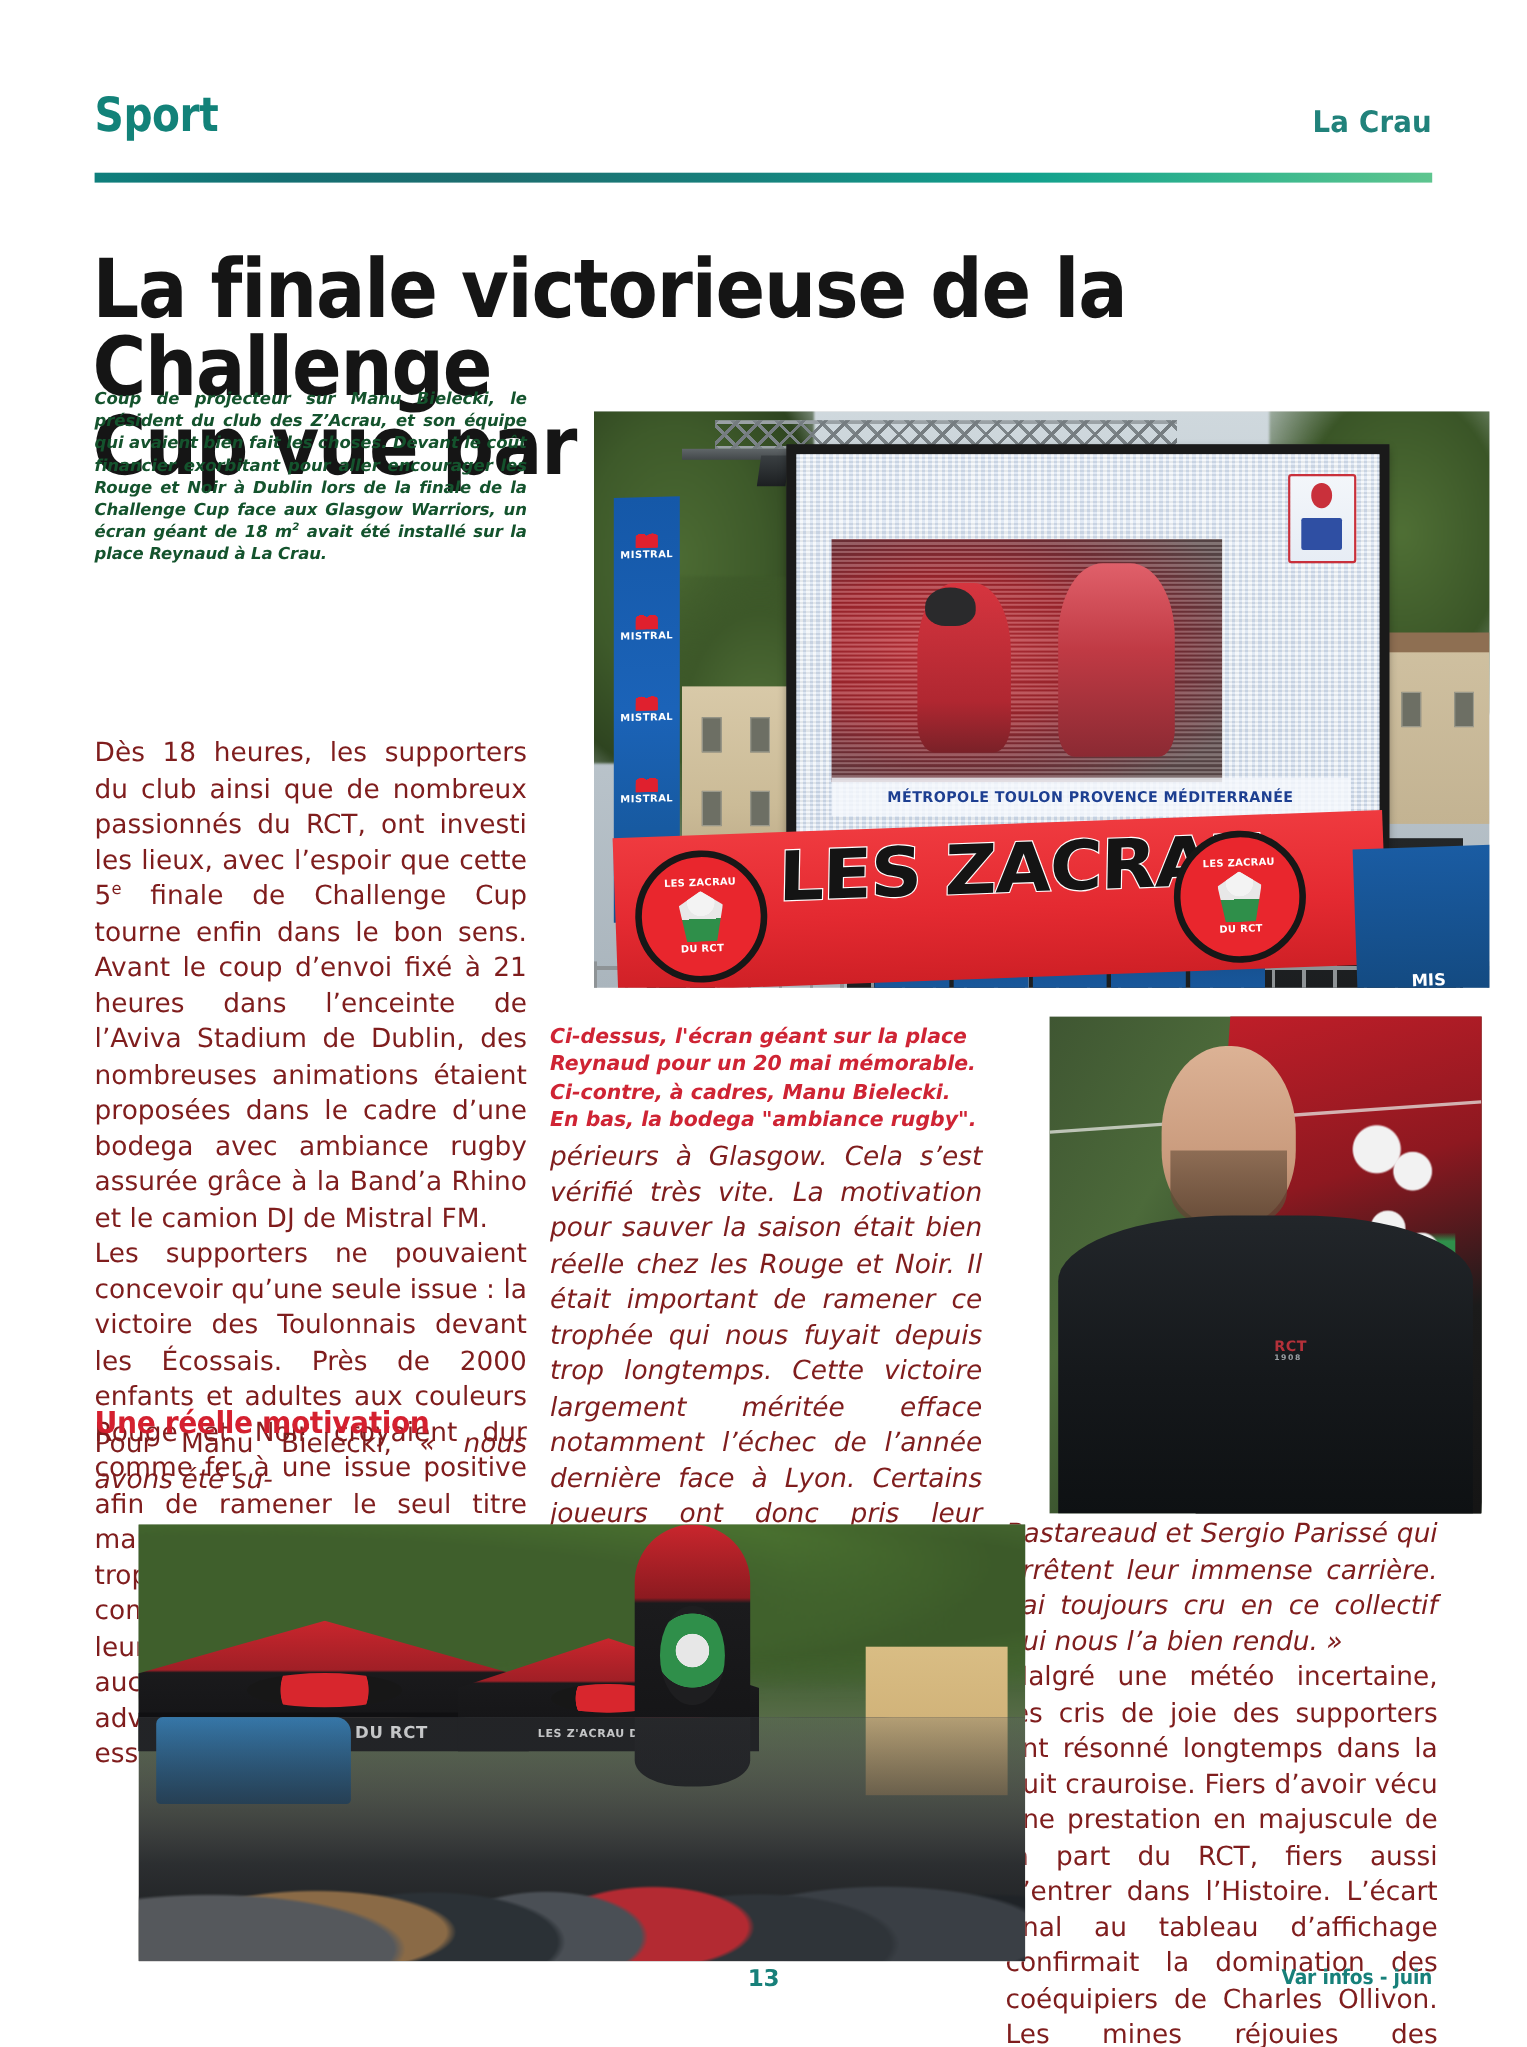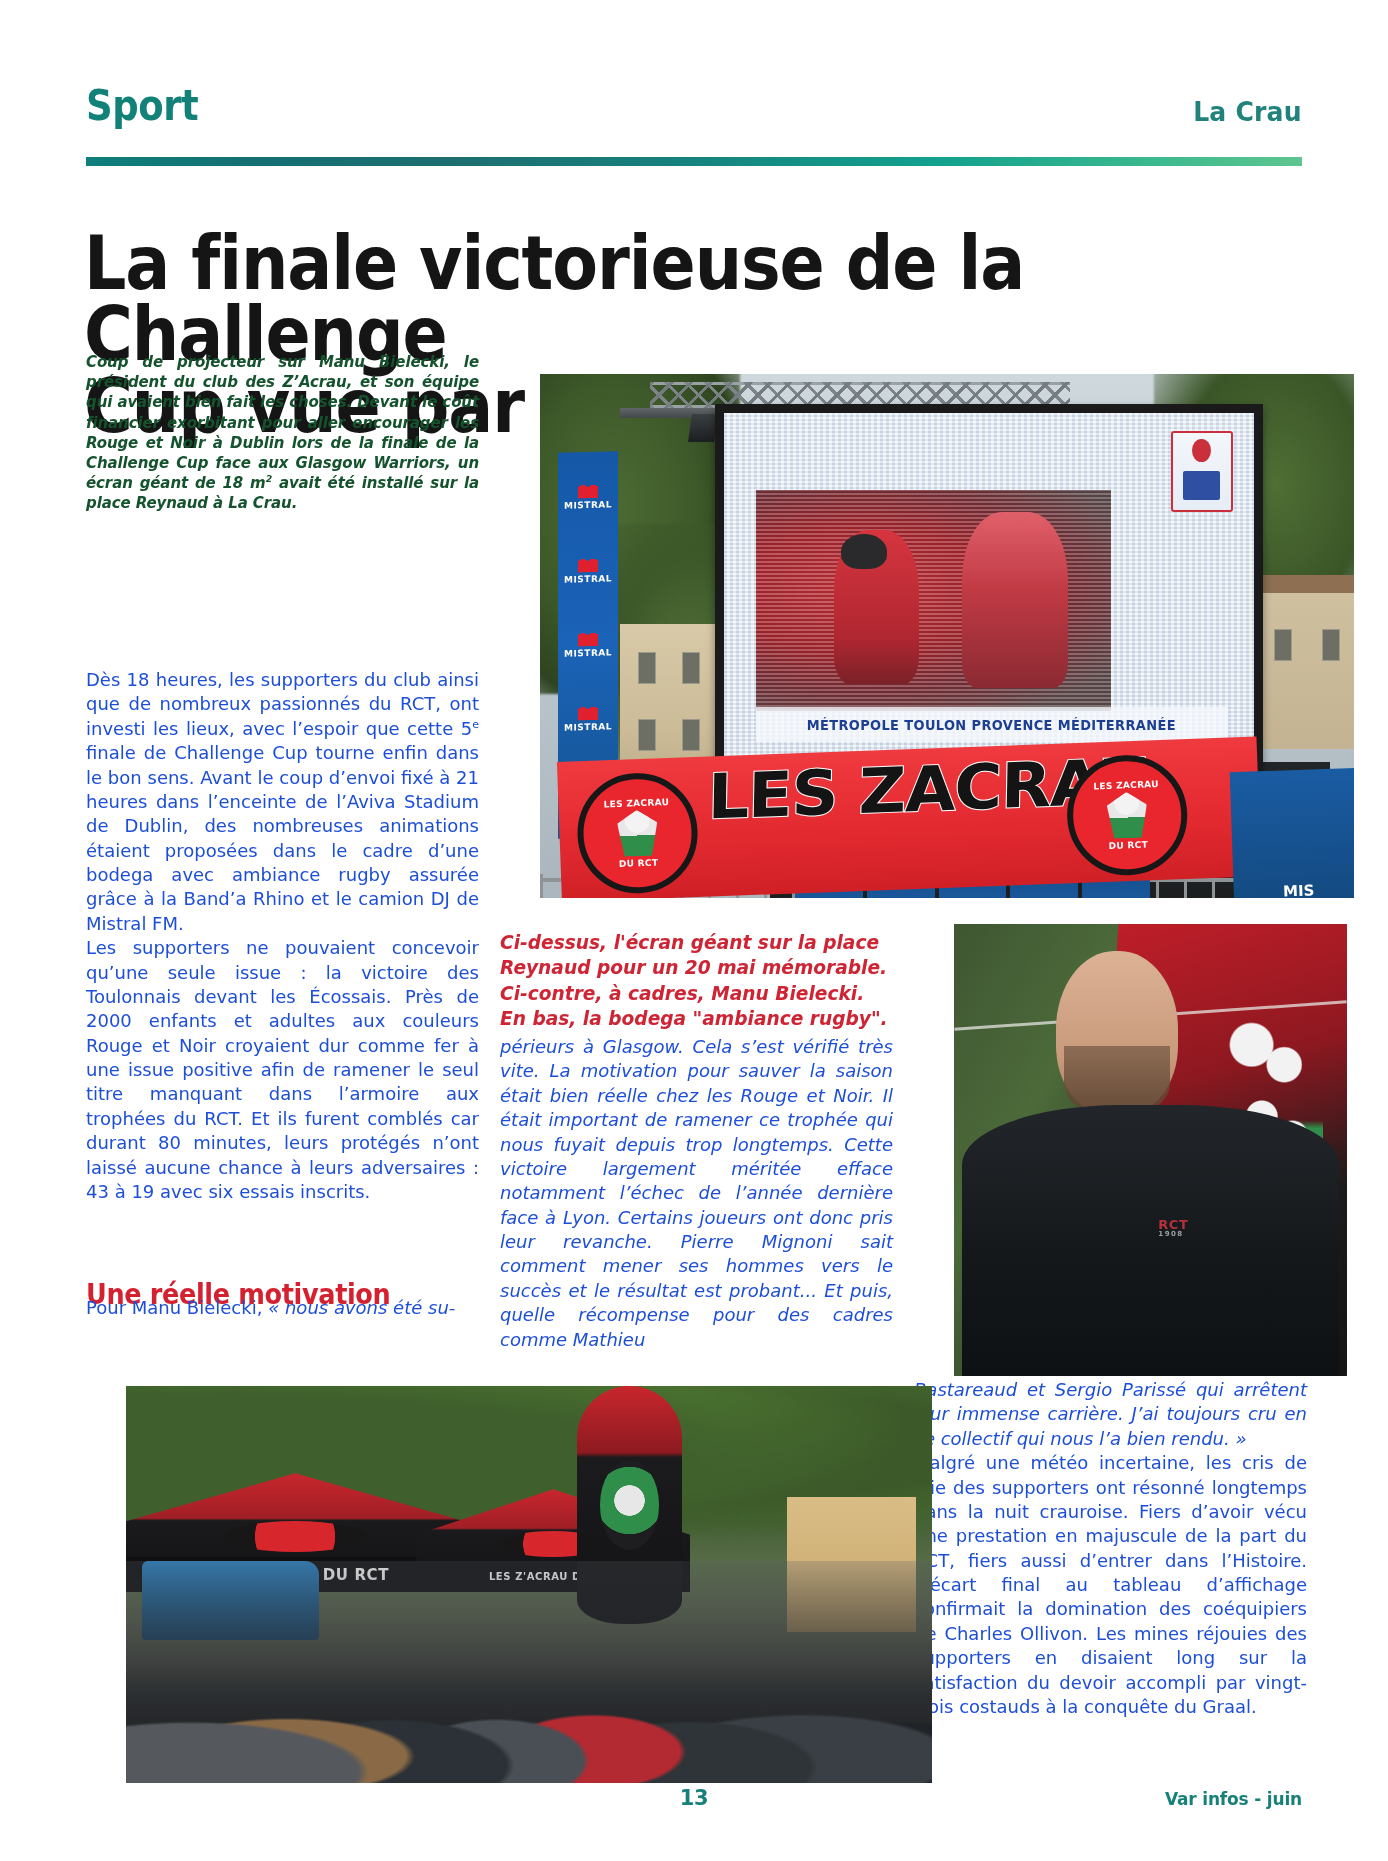--- a/index.html
+++ b/index.html
@@ -88,25 +88,25 @@
     letter-spacing: -1.2px;
     color: #151515;
     transform: scaleX(0.9);
     transform-origin: left top;
   }
   .headline .l2 { display:block; }
 
   
   .col {
     position: absolute;
-    font-size: 18px;
+    font-size: 24px;
     line-height: 1.355;
     text-align: justify;
     hyphens: auto;
-    color: #1d4ed8;
+    color: #7f1d1d;
   }
   .col p { margin: 0; }
 
   .chapeau {
     position: absolute;
     left: 86px;
     top: 352px;
     width: 393px;
     color: #14532d;
     font-style: italic;

